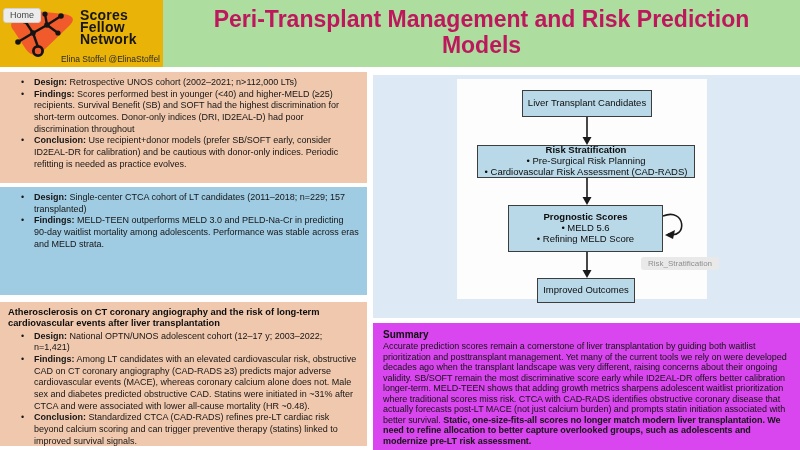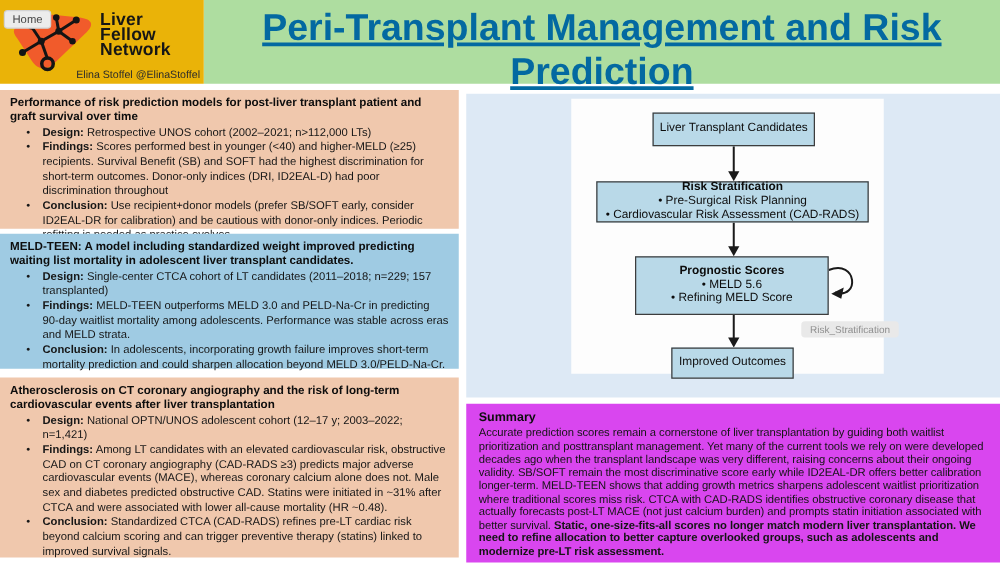--- a/index.html
+++ b/index.html
@@ -9,21 +9,21 @@
     font-family:"Liberation Sans", sans-serif;
     color:#111;
   }
   .b{font-weight:bold;}
 
   
   .title-band{
     position:absolute;left:163px;top:0;width:637px;height:67px;
     background:#aedda0;text-align:center;box-sizing:border-box;padding-top:6px;
   }
-  .title-band .line{font-size:30px;font-weight:bold;line-height:1.15;color:#0369a1;text-decoration:underline;}
+  .title-band .line{font-size:23px;font-weight:bold;line-height:1.15;color:#be185d;}
   .logo-box{
     position:absolute;left:0;top:0;width:163px;height:67px;background:#eab308;
   }
   .logo-svg{position:absolute;left:4px;top:3px;}
   .home-pill{
     position:absolute;left:3px;top:8px;z-index:5;
     background:#ececec;border:1px solid #d2d2d2;border-radius:3px;
     font-size:9px;color:#444;padding:1px 6px 2px 6px;cursor:pointer;
   }
   .logo-text{
@@ -107,42 +107,39 @@
       <circle cx="43" cy="22" r="2.8"></circle>
       <circle cx="57" cy="13" r="2.8"></circle>
       <circle cx="21" cy="18" r="2.6"></circle>
       <circle cx="41" cy="11" r="2.6"></circle>
       <circle cx="54" cy="30" r="2.6"></circle>
     </g>
     <circle cx="34" cy="48" r="4.6" fill="none" stroke="#141414" stroke-width="2.8"></circle>
   </svg>
   <div class="home-pill">Home</div>
   <div class="logo-text">
-    <div>Liver</div>
+    <div>Scores</div>
     <div>Fellow</div>
     <div>Network</div>
   </div>
   <div class="logo-credit">Elina Stoffel @ElinaStoffel</div>
 </div>
 
 <div class="card card-1">
-  <h3>Performance of risk prediction models for post-liver transplant patient and graft survival over time</h3>
   <ul>
     <li><span class="b">Design:</span> <span>Retrospective UNOS cohort (2002–2021; n&gt;112,000 LTs)</span></li>
     <li><span class="b">Findings:</span> <span>Scores performed best in younger (&lt;40) and higher-MELD (≥25) recipients. Survival Benefit (SB) and SOFT had the highest discrimination for short-term outcomes. Donor-only indices (DRI, ID2EAL-D) had poor discrimination throughout</span></li>
     <li><span class="b">Conclusion:</span> <span>Use recipient+donor models (prefer SB/SOFT early, consider ID2EAL-DR for calibration) and be cautious with donor-only indices. Periodic refitting is needed as practice evolves.</span></li>
   </ul>
 </div>
 
 <div class="card card-2">
-  <h3>MELD-TEEN: A model including standardized weight improved predicting waiting list mortality in adolescent liver transplant candidates.</h3>
   <ul>
     <li><span class="b">Design:</span> <span>Single-center CTCA cohort of LT candidates (2011–2018; n=229; 157 transplanted)</span></li>
     <li><span class="b">Findings:</span> <span>MELD-TEEN outperforms MELD 3.0 and PELD-Na-Cr in predicting 90-day waitlist mortality among adolescents. Performance was stable across eras and MELD strata.</span></li>
-    <li><span class="b">Conclusion:</span> <span>In adolescents, incorporating growth failure improves short-term mortality prediction and could sharpen allocation beyond MELD 3.0/PELD-Na-Cr.</span></li>
   </ul>
 </div>
 
 <div class="card card-3">
   <h3>Atherosclerosis on CT coronary angiography and the risk of long-term cardiovascular events after liver transplantation</h3>
   <ul>
     <li><span class="b">Design:</span> <span>National OPTN/UNOS adolescent cohort (12–17 y; 2003–2022; n=1,421)</span></li>
     <li><span class="b">Findings:</span> <span>Among LT candidates with an elevated cardiovascular risk, obstructive CAD on CT coronary angiography (CAD-RADS ≥3) predicts major adverse cardiovascular events (MACE), whereas coronary calcium alone does not. Male sex and diabetes predicted obstructive CAD. Statins were initiated in ~31% after CTCA and were associated with lower all-cause mortality (HR ~0.48).</span></li>
     <li><span class="b">Conclusion:</span> <span>Standardized CTCA (CAD-RADS) refines pre-LT cardiac risk beyond calcium scoring and can trigger preventive therapy (statins) linked to improved survival signals.</span></li>
   </ul>

